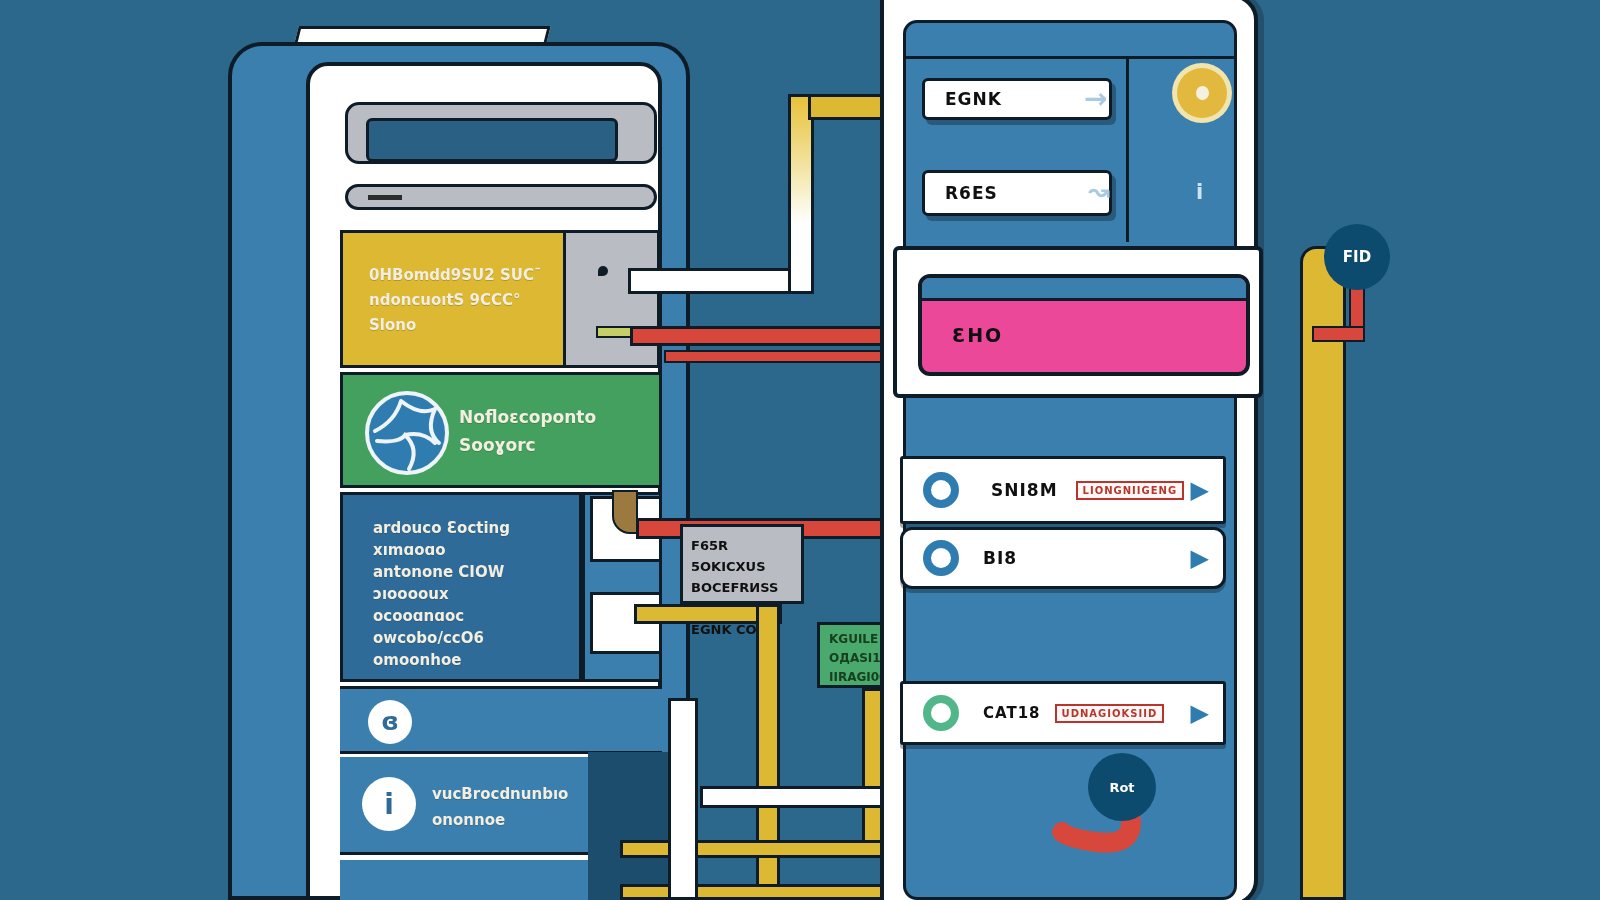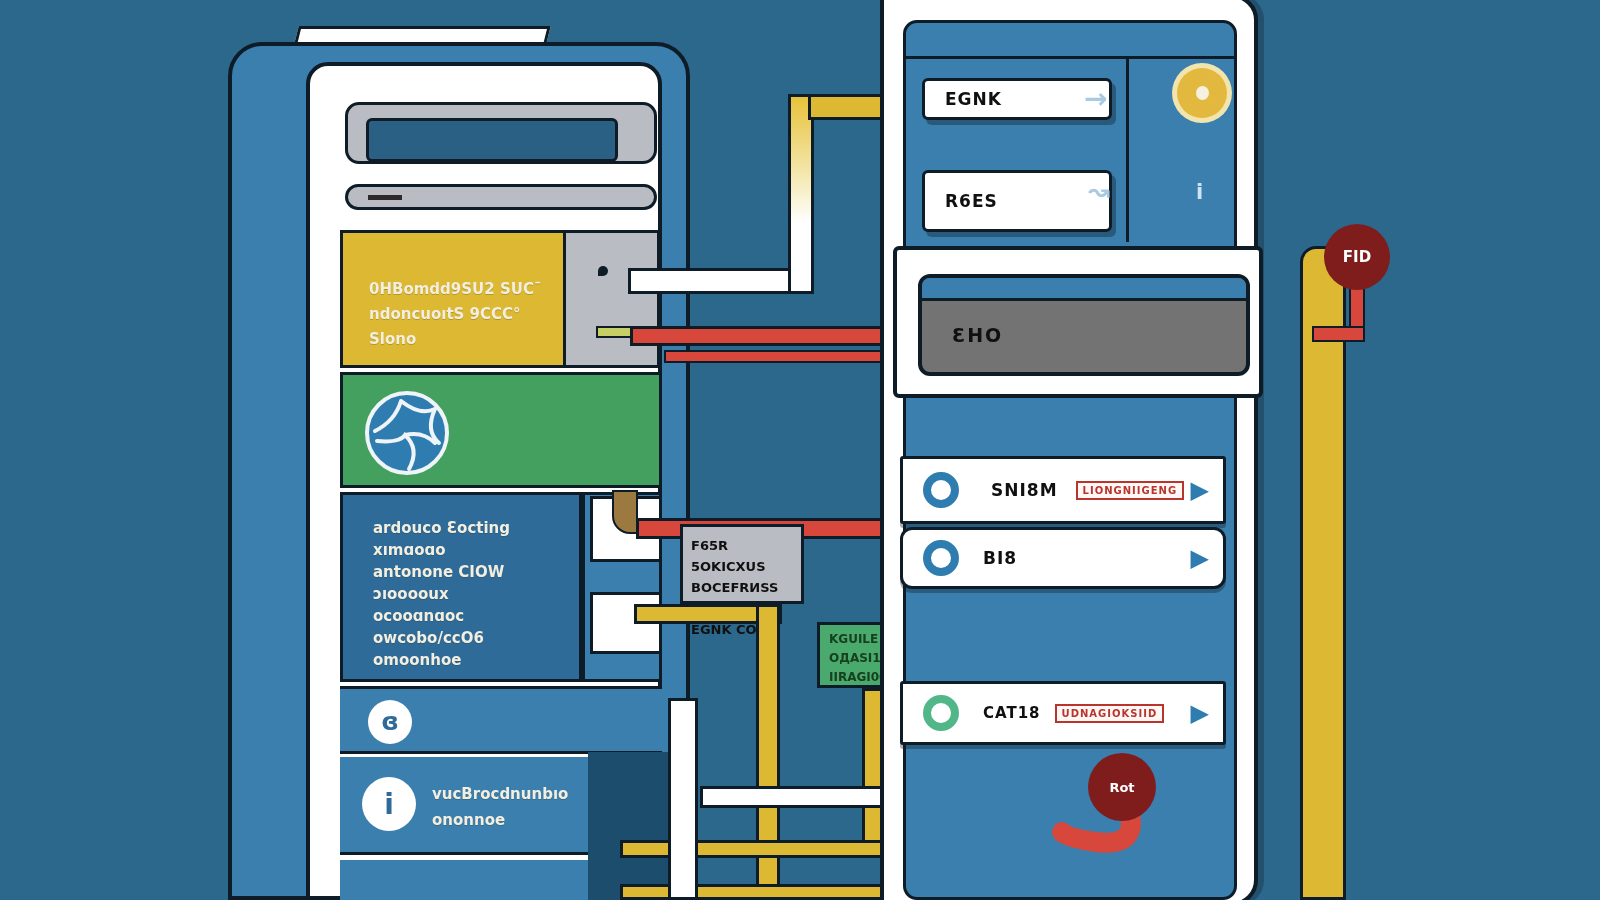--- a/index.html
+++ b/index.html
@@ -14,56 +14,60 @@
   .row{background:#ffffff;border:3px solid #0e1c28;border-radius:3px;
        display:flex;align-items:center;box-shadow:0 4px 0 rgba(14,28,40,.35);}
   .ring{width:20px;height:20px;border-radius:50%;background:#fff;}
   .badge{border:2px solid #b7352c;color:#b7352c;background:#fff7f5;
          font-size:10px;font-weight:bold;letter-spacing:1px;padding:2px 5px;
          white-space:nowrap;}
   .play{color:#2f7db0;font-size:24px;line-height:1;}
   .redwire{background:#d8473c;}
   .yellowwire{background:#ddb832;}
   .whitewire{background:#ffffff;}
-  .circle-callout{border-radius:50%;background:#7f1d1d;color:#fff;
+  .circle-callout{border-radius:50%;background:#0c4a6e;color:#fff;
        display:flex;align-items:center;justify-content:center;font-weight:bold;}
 </style>
 </head>
 <body>
 
 <div id="stage">
 
   <div class="abs" style="left:296px;top:26px;width:252px;height:22px;background:#fff;border:3px solid #0e1c28;transform:skewX(-14deg);"></div>
 
   <div class="abs ink4" style="left:228px;top:42px;width:462px;height:858px;background:#3a7fae;border-radius:34px 34px 0 0;"></div>
 
   <div class="abs ink4" style="left:306px;top:62px;width:356px;height:838px;background:#ffffff;border-radius:22px 22px 0 0;"></div>
 
   <div class="abs ink" style="left:345px;top:102px;width:312px;height:62px;background:#b9bdc3;border-radius:14px;"></div>
   <div class="abs ink" style="left:366px;top:118px;width:252px;height:44px;background:#2b6085;border-radius:6px;"></div>
 
   <div class="abs ink" style="left:345px;top:184px;width:312px;height:26px;background:#b9bdc3;border-radius:13px;"></div>
   <div class="abs" style="left:368px;top:195px;width:34px;height:5px;background:#2b2b2b;"></div>
 
   <div class="abs ink" style="left:340px;top:230px;width:226px;height:138px;background:#ddb832;">
-    <div class="wtext" style="position:absolute;left:26px;top:44px;font-size:15px;line-height:25px;">
+    <div class="wtext" style="position:absolute;left:26px;top:30px;font-size:15px;line-height:25px;">
       <div>0HBomdd9SU2 SUC¯</div>
       <div>ndoncuoıtS 9CCC°</div>
       <div>Slono</div>
     </div>
   </div>
 
   <div class="abs ink" style="left:563px;top:230px;width:97px;height:138px;background:#b9bdc3;"></div>
   <div class="abs" style="left:598px;top:266px;width:10px;height:10px;background:#0e1c28;border-radius:50% 50% 50% 0;"></div>
 
   <div class="abs ink" style="left:340px;top:372px;width:322px;height:116px;background:#44a05e;">
     <svg width="84" height="84" style="position:absolute;left:22px;top:16px;" viewBox="0 0 84 84">
       <circle cx="42" cy="42" r="40" fill="#2f7db0" stroke="#eef4f8" stroke-width="4"></circle>
       <path d="M10 40 Q30 30 36 10 M36 10 Q55 25 70 18 M70 18 Q60 40 74 52 M12 50 Q35 52 40 44 Q55 58 44 78 M40 44 Q58 40 70 52" fill="none" stroke="#eef4f8" stroke-width="4" stroke-linecap="round"></path>
     </svg>
+    <div class="wtext" style="position:absolute;left:116px;top:28px;font-size:17px;line-height:28px;">
+      <div>Nofloɛcoponto</div>
+      <div>Sooɣorc</div>
+    </div>
   </div>
 
   <div class="abs ink" style="left:340px;top:492px;width:242px;height:190px;background:#2e6b99;">
     <div class="wtext" style="position:absolute;left:30px;top:22px;font-size:15px;line-height:22px;">
       <div>ardouco Ɛocting</div>
       <div>хımɑoɑo</div>
       <div>antonone CIOW</div>
       <div>ɔıooooux</div>
       <div>ocooɑnɑoc</div>
       <div>owcobo/ccO6</div>
@@ -137,32 +141,32 @@
   <div class="abs ink4" style="left:880px;top:-6px;width:378px;height:912px;background:#ffffff;border-radius:0 26px 26px 0;box-shadow:6px 0 0 rgba(14,28,40,.3);"></div>
   <div class="abs ink" style="left:903px;top:20px;width:334px;height:880px;background:#3a7fae;border-radius:14px;"></div>
   <div class="abs" style="left:903px;top:56px;width:334px;height:3px;background:#0e1c28;"></div>
   <div class="abs" style="left:1126px;top:56px;width:3px;height:186px;background:#0e1c28;"></div>
 
   <div class="abs white-box ink" style="left:922px;top:78px;width:190px;height:42px;border-radius:6px;display:flex;align-items:center;">
     <span class="lbl" style="margin-left:20px;font-size:17px;letter-spacing:1px;">EGNK</span>
   </div>
   <span class="abs" style="left:1084px;top:82px;color:#a8cbe3;font-size:28px;font-weight:bold;">→</span>
 
-  <div class="abs white-box ink" style="left:922px;top:170px;width:190px;height:62px;border-radius:6px;display:flex;align-items:center;">
+  <div class="abs white-box ink" style="left:922px;top:170px;width:190px;height:46px;border-radius:6px;display:flex;align-items:center;">
     <span class="lbl" style="margin-left:20px;font-size:17px;letter-spacing:1px;">R6ES</span>
   </div>
   <span class="abs" style="left:1088px;top:176px;color:#a8cbe3;font-size:26px;font-weight:bold;">↝</span>
 
   <div class="abs" style="left:1172px;top:63px;width:60px;height:60px;border-radius:50%;background:#f2e4ad;"></div>
   <div class="abs" style="left:1177px;top:68px;width:50px;height:50px;border-radius:50%;background:#e3b83e;"></div>
   <div class="abs" style="left:1196px;top:86px;width:13px;height:14px;border-radius:50%;background:#f5f0e0;"></div>
   <span class="abs" style="left:1196px;top:180px;color:#cfe3f2;font-size:21px;font-weight:bold;">i</span>
 
   <div class="abs ink4" style="left:893px;top:246px;width:370px;height:152px;background:#ffffff;border-radius:6px;"></div>
-  <div class="abs ink4" style="left:918px;top:274px;width:332px;height:102px;background:#737373;border-radius:12px;overflow:hidden;">
+  <div class="abs ink4" style="left:918px;top:274px;width:332px;height:102px;background:#ec4899;border-radius:12px;overflow:hidden;">
     <div style="position:absolute;left:0;top:0;width:100%;height:20px;background:#3a7fae;border-bottom:3px solid #0e1c28;"></div>
     <span class="lbl" style="position:absolute;left:30px;top:46px;font-size:19px;letter-spacing:2px;">ƐHO</span>
   </div>
 
   <div class="abs row" style="left:900px;top:456px;width:326px;height:68px;">
     <div class="ring" style="border:8px solid #2f7db0;margin-left:20px;"></div>
     <span class="lbl" style="margin-left:32px;font-size:17px;letter-spacing:1px;">SNI8M</span>
     <span class="badge" style="margin-left:18px;">LIONGNIIGENG</span>
     <span class="play" style="margin-left:auto;margin-right:14px;">▶</span>
   </div>

